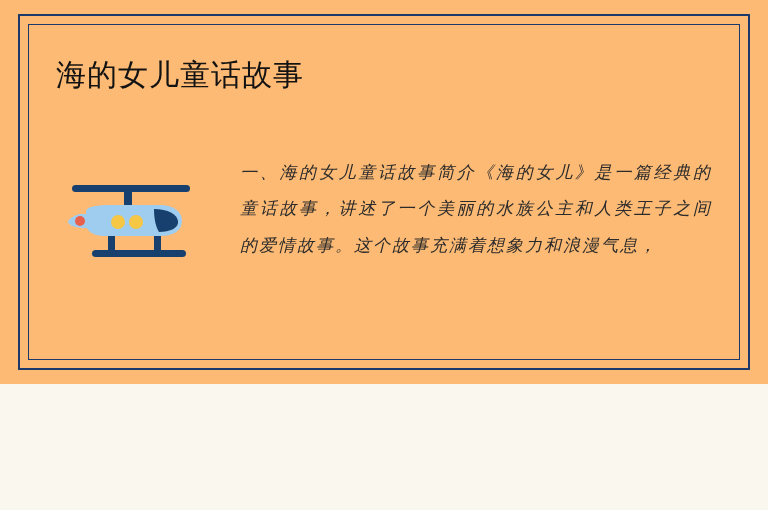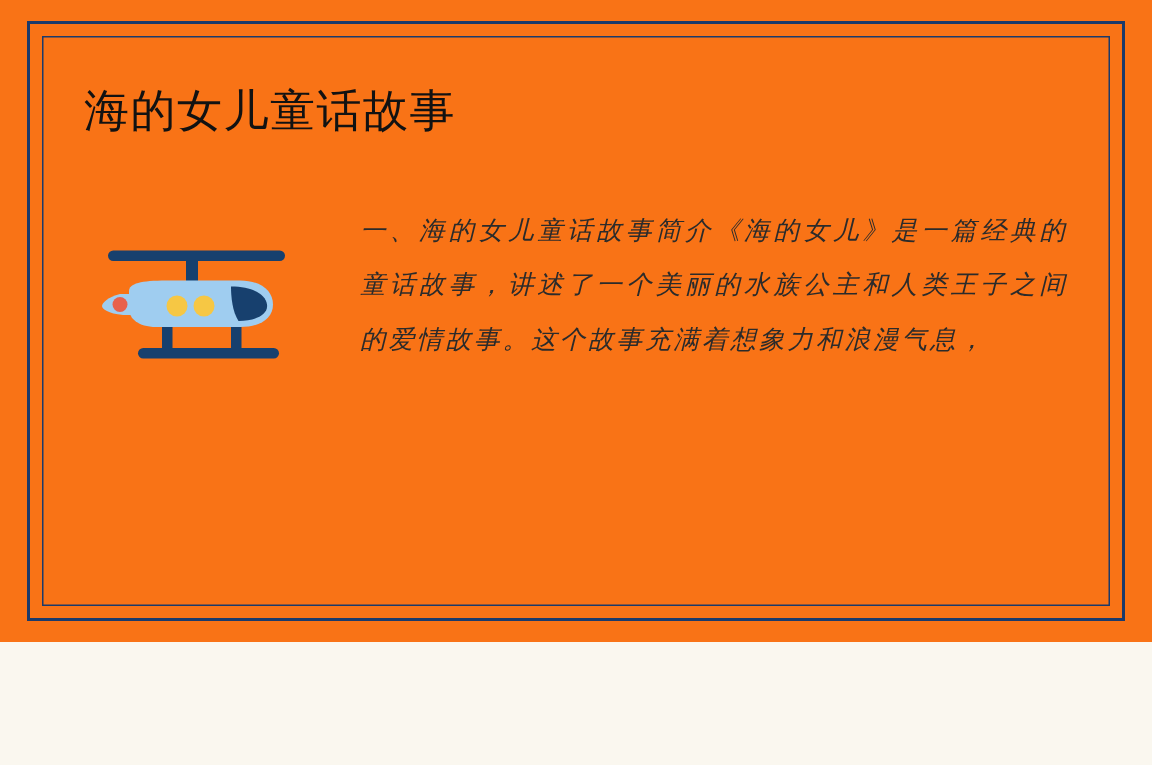--- a/index.html
+++ b/index.html
@@ -9,22 +9,22 @@
   body {
     width: 768px;
     height: 510px;
     background: #faf7ef;
     font-family: "Liberation Sans", sans-serif;
     overflow: hidden;
   }
   .page {
     position: relative;
     width: 768px;
-    height: 428px;
-    background: #f97316;
+    height: 384px;
+    background: #fdba74;
     box-sizing: border-box;
   }
   .outer-frame {
     position: absolute;
     left: 18px;
     top: 14px;
     right: 18px;
     bottom: 14px;
     border: 2px solid #1b3a6b;
     box-sizing: border-box;
@@ -51,21 +51,21 @@
     color: #121212;
     font-weight: 400;
     letter-spacing: 1px;
     margin: 0;
     padding: 0;
     font-family: "DejaVu Sans", "Liberation Sans", sans-serif;
   }
   .body-row {
     display: flex;
     align-items: flex-start;
-    margin-top: 42px;
+    margin-top: 60px;
   }
   .illustration {
     width: 160px;
     flex: 0 0 160px;
     padding-top: 10px;
   }
   .article-text {
     flex: 1 1 auto;
     padding-left: 24px;
     font-size: 17px;

